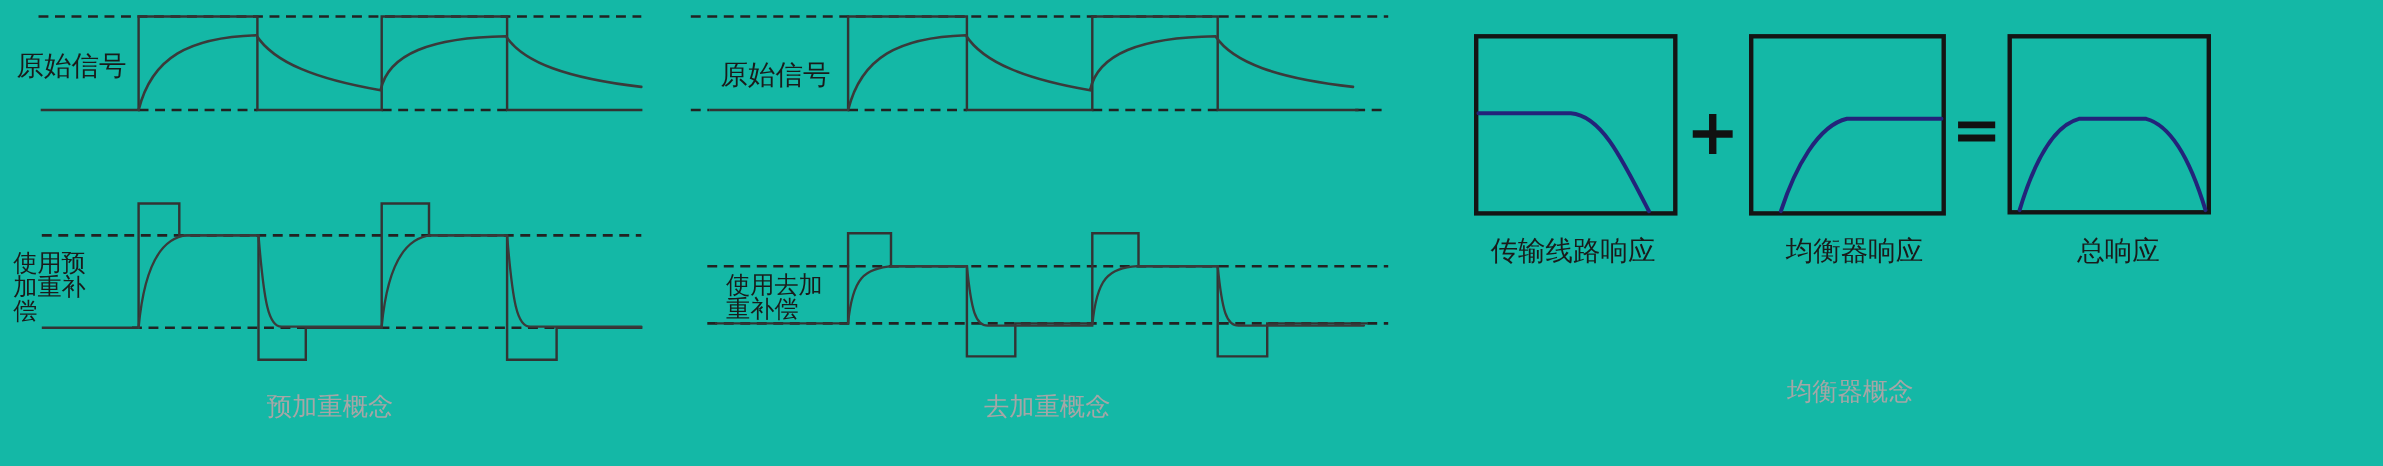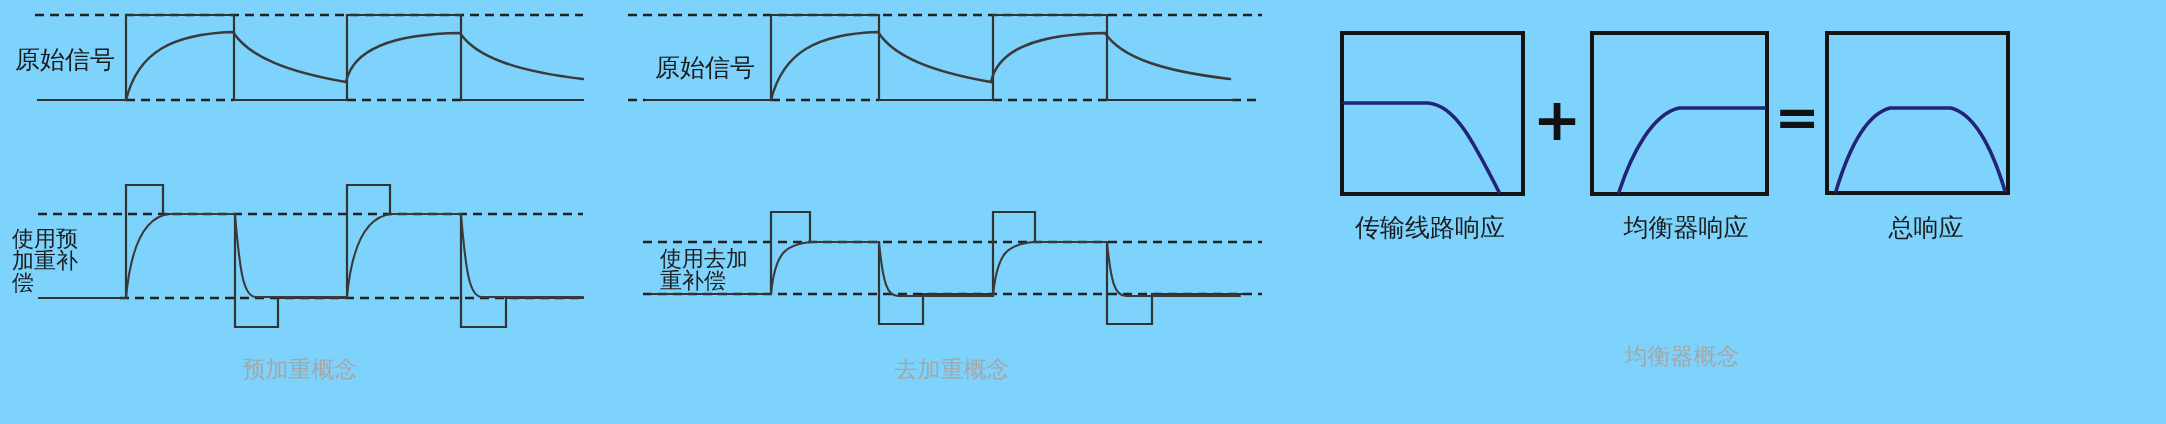--- a/index.html
+++ b/index.html
@@ -1,16 +1,16 @@
 <!DOCTYPE html>
 <html><head>
 <meta charset="utf-8">
 <style>
   html,body{margin:0;padding:0;background:#ffffff;}
-  #figure{position:relative;width:2166px;height:424px;background:#7dd3fc;overflow:hidden;
+  #figure{position:relative;width:2166px;height:424px;background:#14b8a6;overflow:hidden;
           font-family:"DejaVu Sans","Liberation Sans",sans-serif;}
   svg{display:block;}
   .sq{fill:none;stroke:#333333;stroke-width:2.2;stroke-linejoin:miter;}
   .rc{fill:none;stroke:#3a3a3a;stroke-width:2.4;stroke-linecap:round;}
   .sm{fill:none;stroke:#3a3a3a;stroke-width:2.1;stroke-linecap:round;}
   .dash{fill:none;stroke:#222222;stroke-width:2.4;stroke-dasharray:9 6;}
   .blue{fill:none;stroke:#23237a;stroke-width:3.6;stroke-linecap:round;}
   .box{fill:none;stroke:#141414;stroke-width:4;}
   .lbl{fill:#1a1a1a;font-family:"DejaVu Sans","Liberation Sans",sans-serif;}
   .cap{fill:#a6a6a6;font-family:"DejaVu Sans","Liberation Sans",sans-serif;font-size:23px;}

